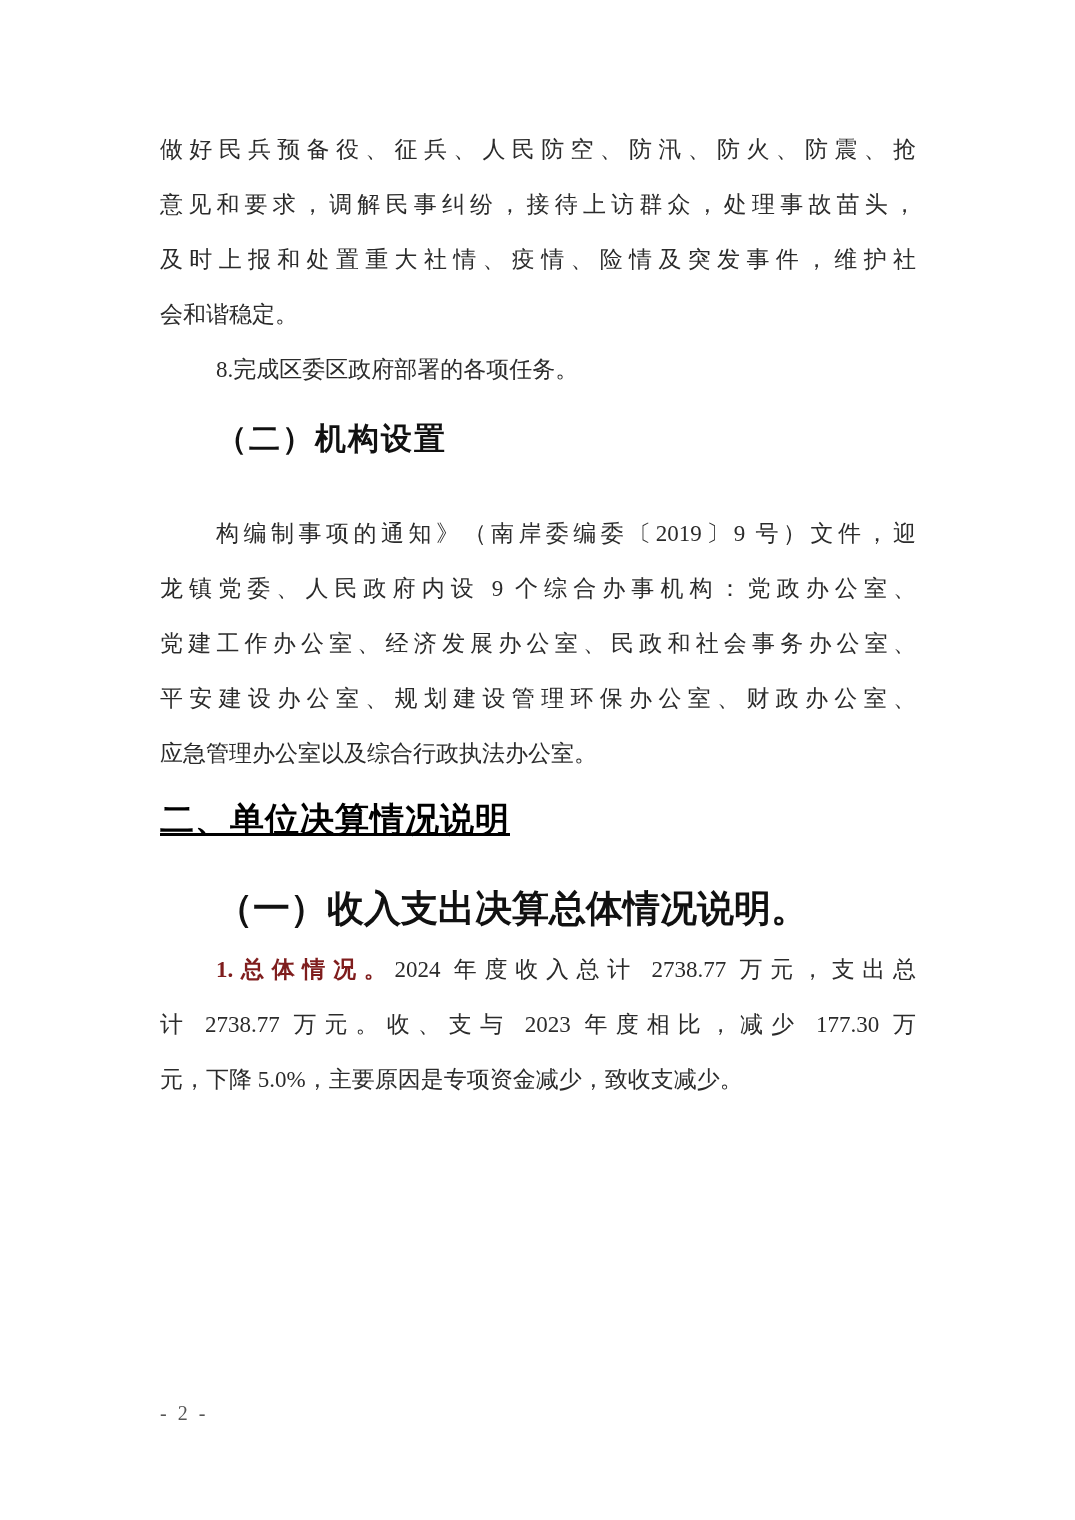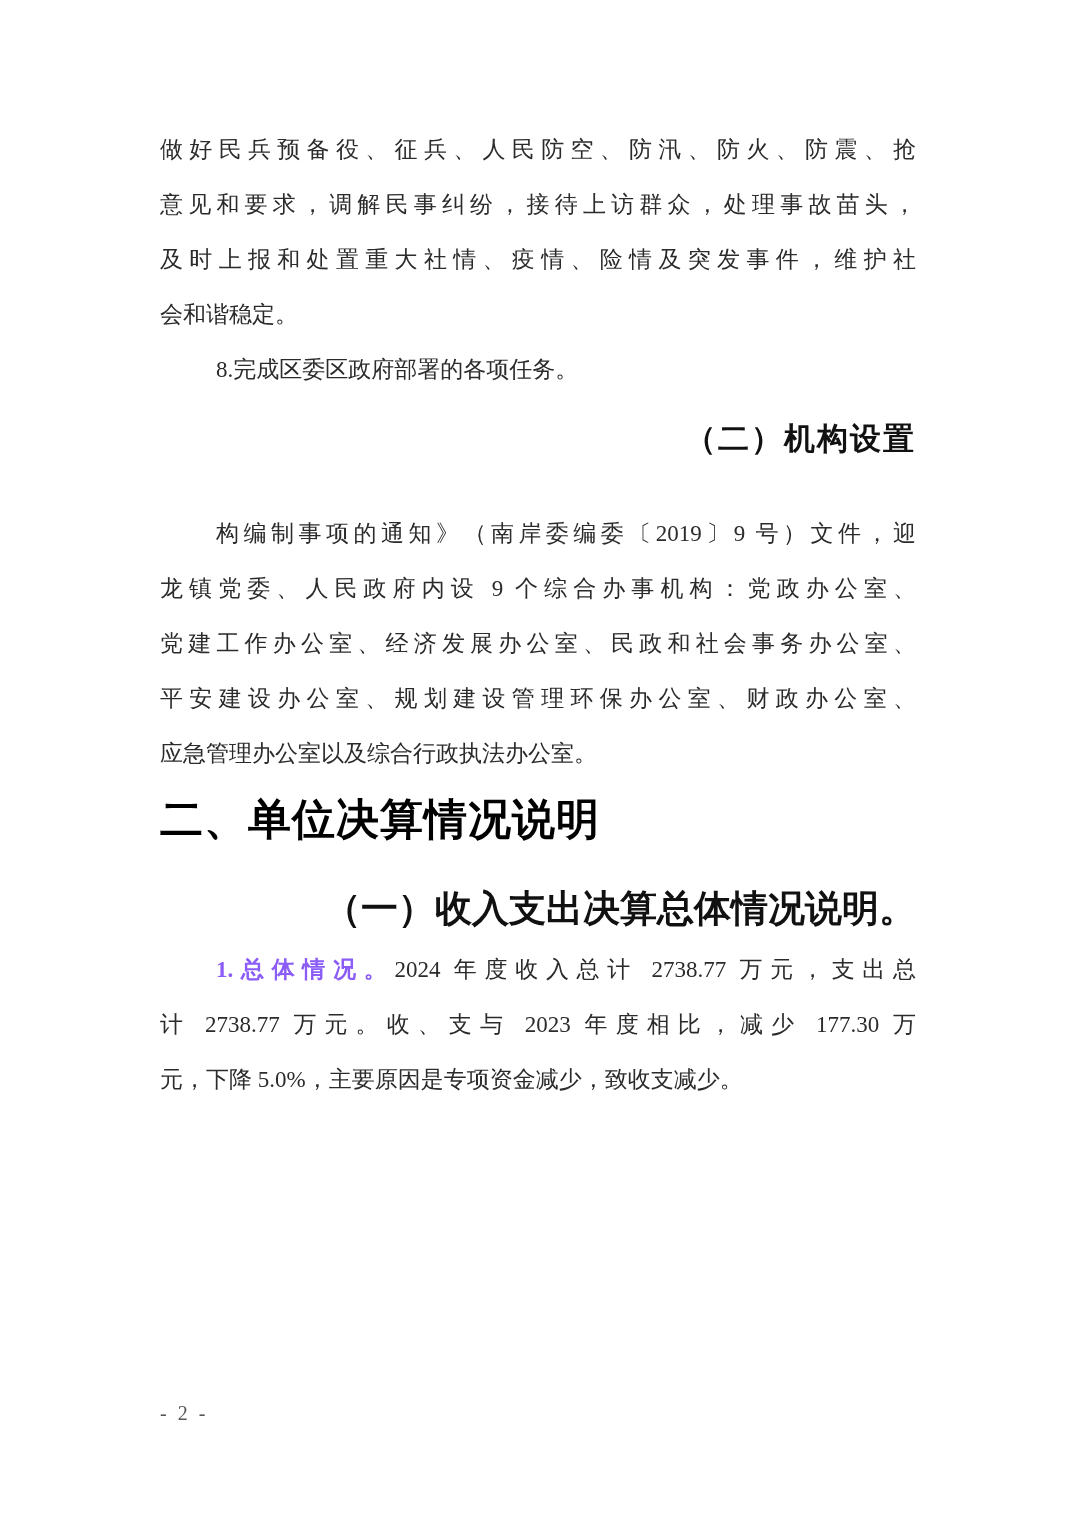--- a/index.html
+++ b/index.html
@@ -28,36 +28,36 @@
   .tline.last { text-align-last: left; }
   .para.indent .tline:first-child { text-indent: 56px; }
   .h-sub {
     margin: 0;
     font-size: 31px;
     line-height: 55px;
     font-weight: bold;
     color: #111111;
     text-indent: 56px;
     letter-spacing: 2px;
-    text-align: right;
   }
   .h-org { margin-top: 14px; }
   .p-org { margin-top: 40px; }
   .h-section {
     margin: 8px 0 0 0;
     font-family: "Liberation Sans", "DejaVu Sans", sans-serif;
-    font-size: 43px;
+    font-size: 34px;
     line-height: 60px;
     font-weight: bold;
     color: #000000;
     letter-spacing: 1px;
+    text-decoration: underline;
   }
   .h-income { margin-top: 32px; font-size: 37px; letter-spacing: 0; }
   .p-overall { margin-top: 6px; }
-  .lead { font-weight: bold; color: #8b5cf6; }
+  .lead { font-weight: bold; color: #7f1d1d; }
   .footer {
     position: absolute;
     left: 160px; top: 1400px;
     font-size: 20px;
     line-height: 26px;
     color: #555555;
     letter-spacing: 3px;
     font-family: "Liberation Serif", "DejaVu Serif", serif;
   }
 </style>

